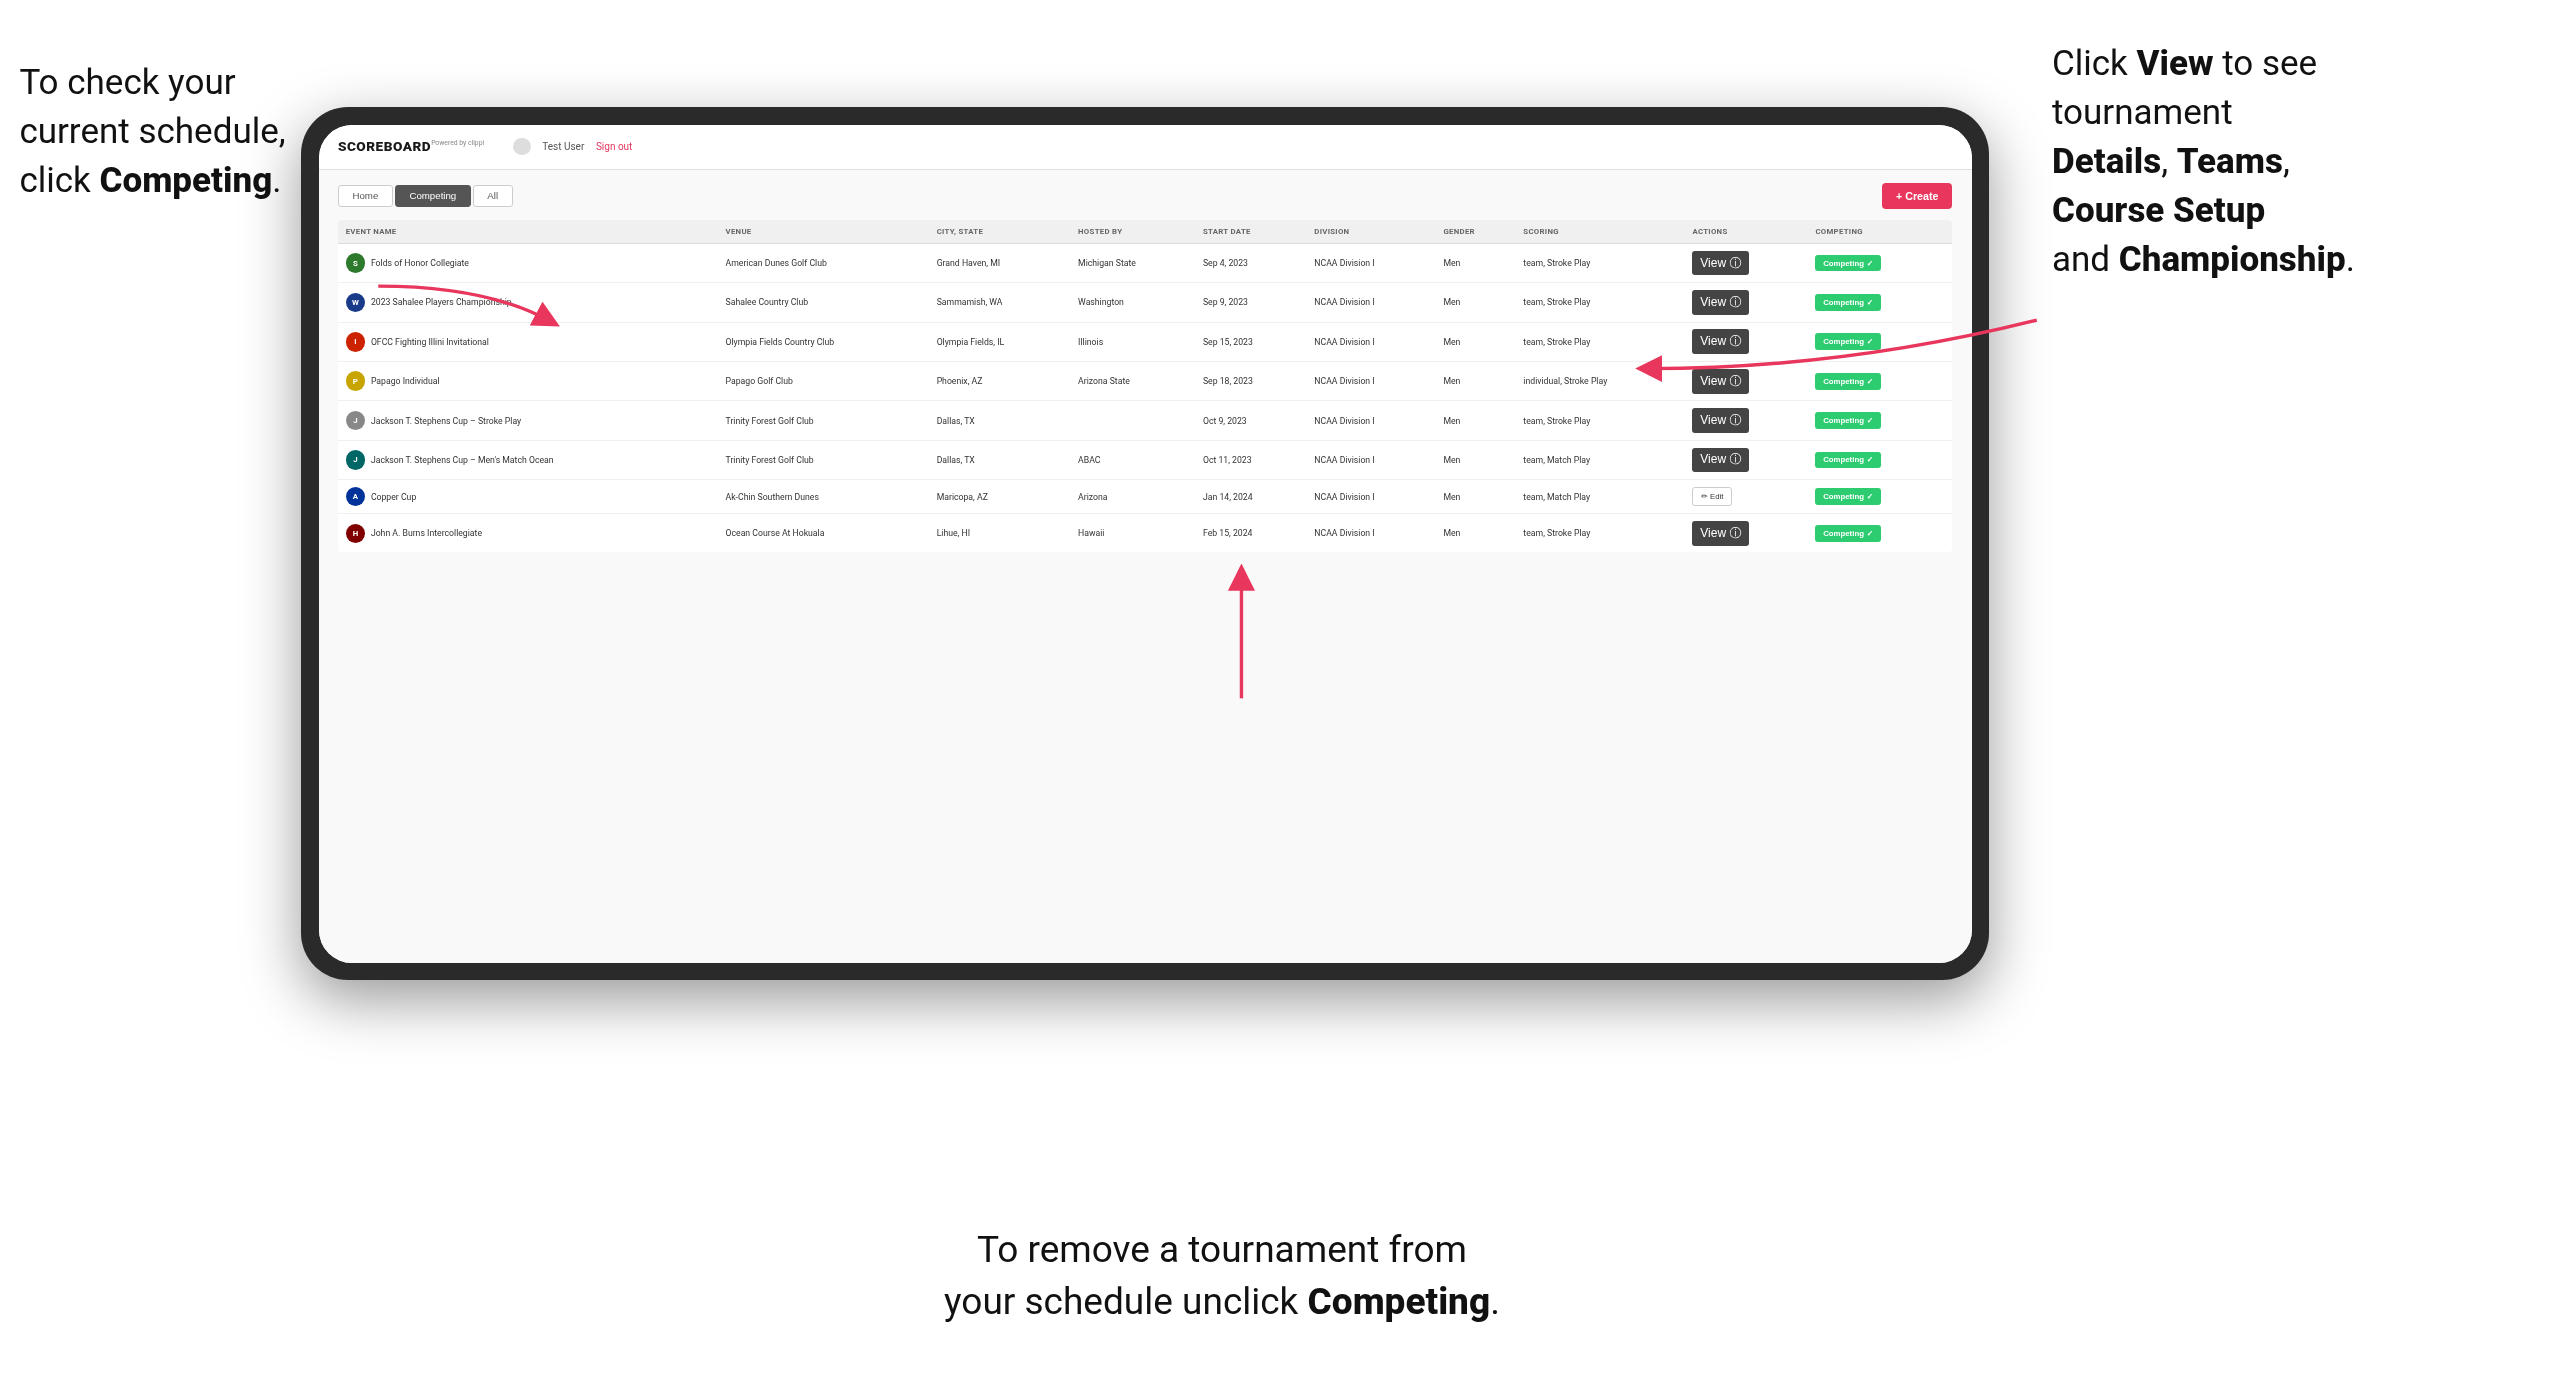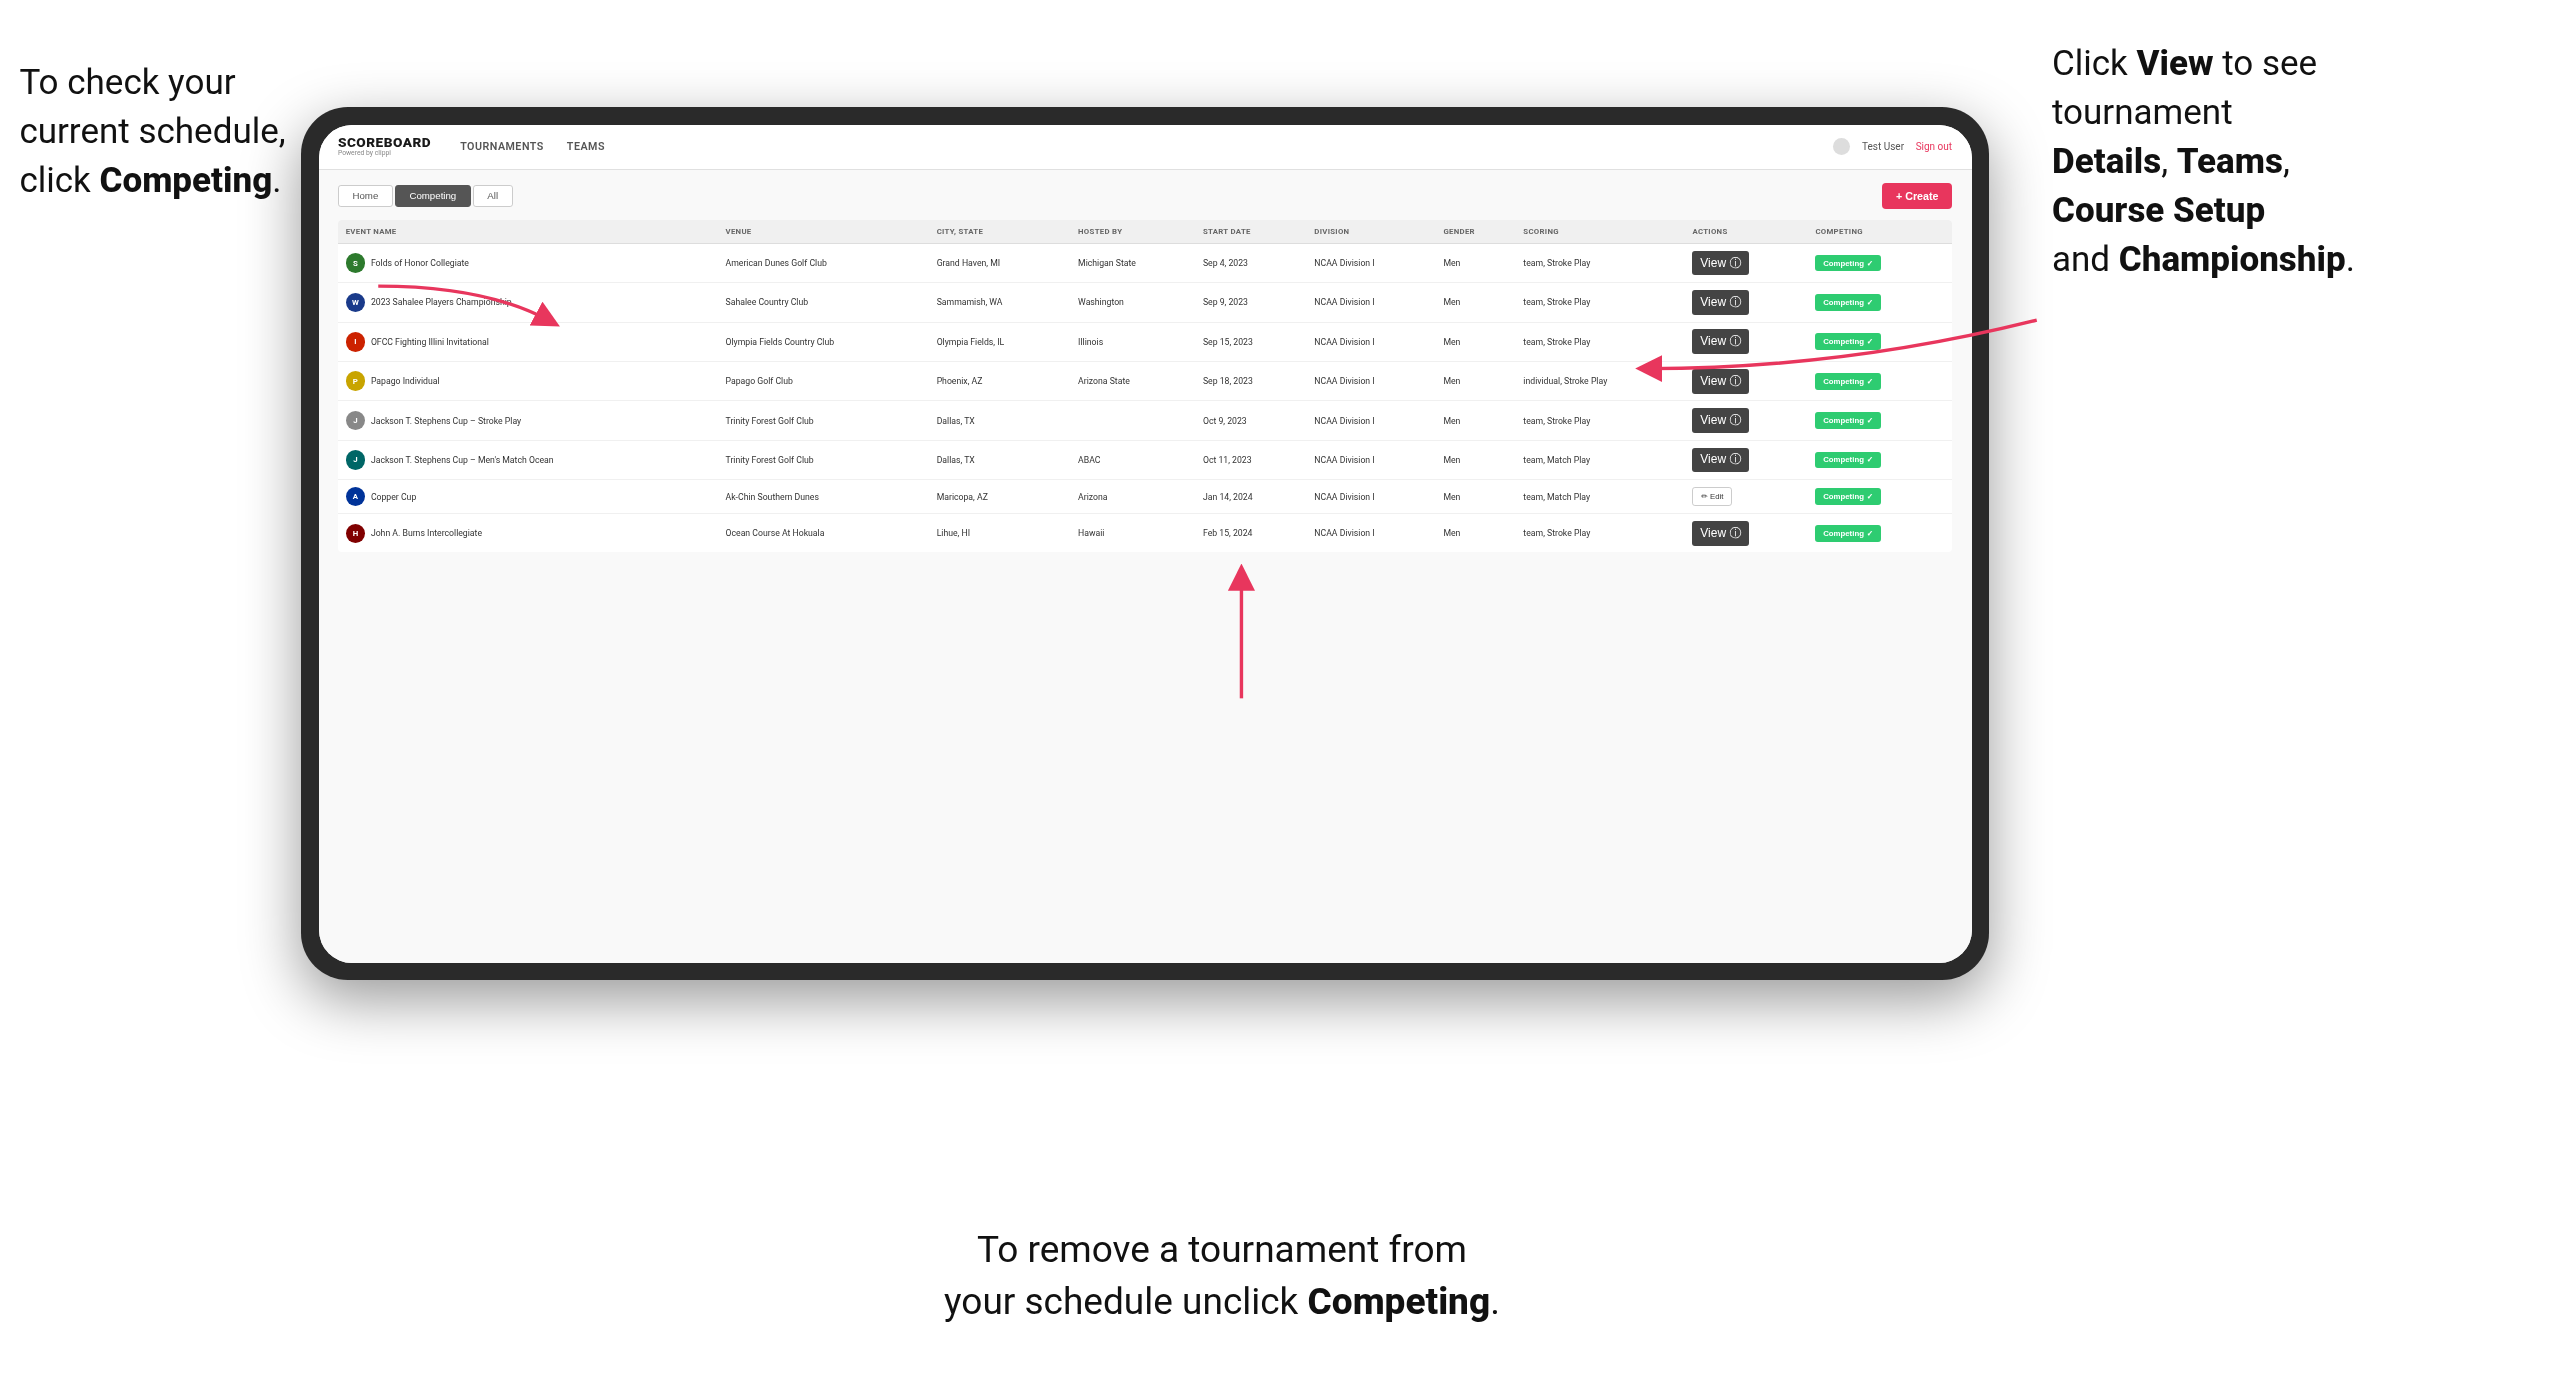--- a/index.html
+++ b/index.html
@@ -76,21 +76,20 @@
       background: #ffffff;
       height: 45px;
       display: flex;
       align-items: center;
       padding: 0 19.4px;
       border-bottom: 1px solid #e0e0e0;
       flex-shrink: 0;
     }
     .scoreboard-logo {
       display: flex;
-      flex-direction: column;
       margin-right: 29px;
     }
     .scoreboard-logo .logo-main {
       font-size: 13.6px;
       font-weight: 900;
       color: #1a1a1a;
       letter-spacing: 0.5px;
       line-height: 1;
     }
     .scoreboard-logo .logo-sub {
@@ -286,24 +285,20 @@
 </head>
 <body>
 
 <div class="tablet-frame">
   <div class="tablet-screen">
 
     <div class="nav-bar">
       <div class="scoreboard-logo">
         <span class="logo-main">SCOREBOARD</span>
         <span class="logo-sub">Powered by clippi</span>
-      </div>
-      <div class="nav-links">
-        <span class="nav-link">TOURNAMENTS</span>
-        <span class="nav-link">TEAMS</span>
       </div>
       <div class="nav-right">
         <span class="user-icon"></span>
         <span>Test User</span>
         <span style="cursor:pointer; color:#e8365d;">Sign out</span>
       </div>
     </div>
 
     <div class="content-area">
 

